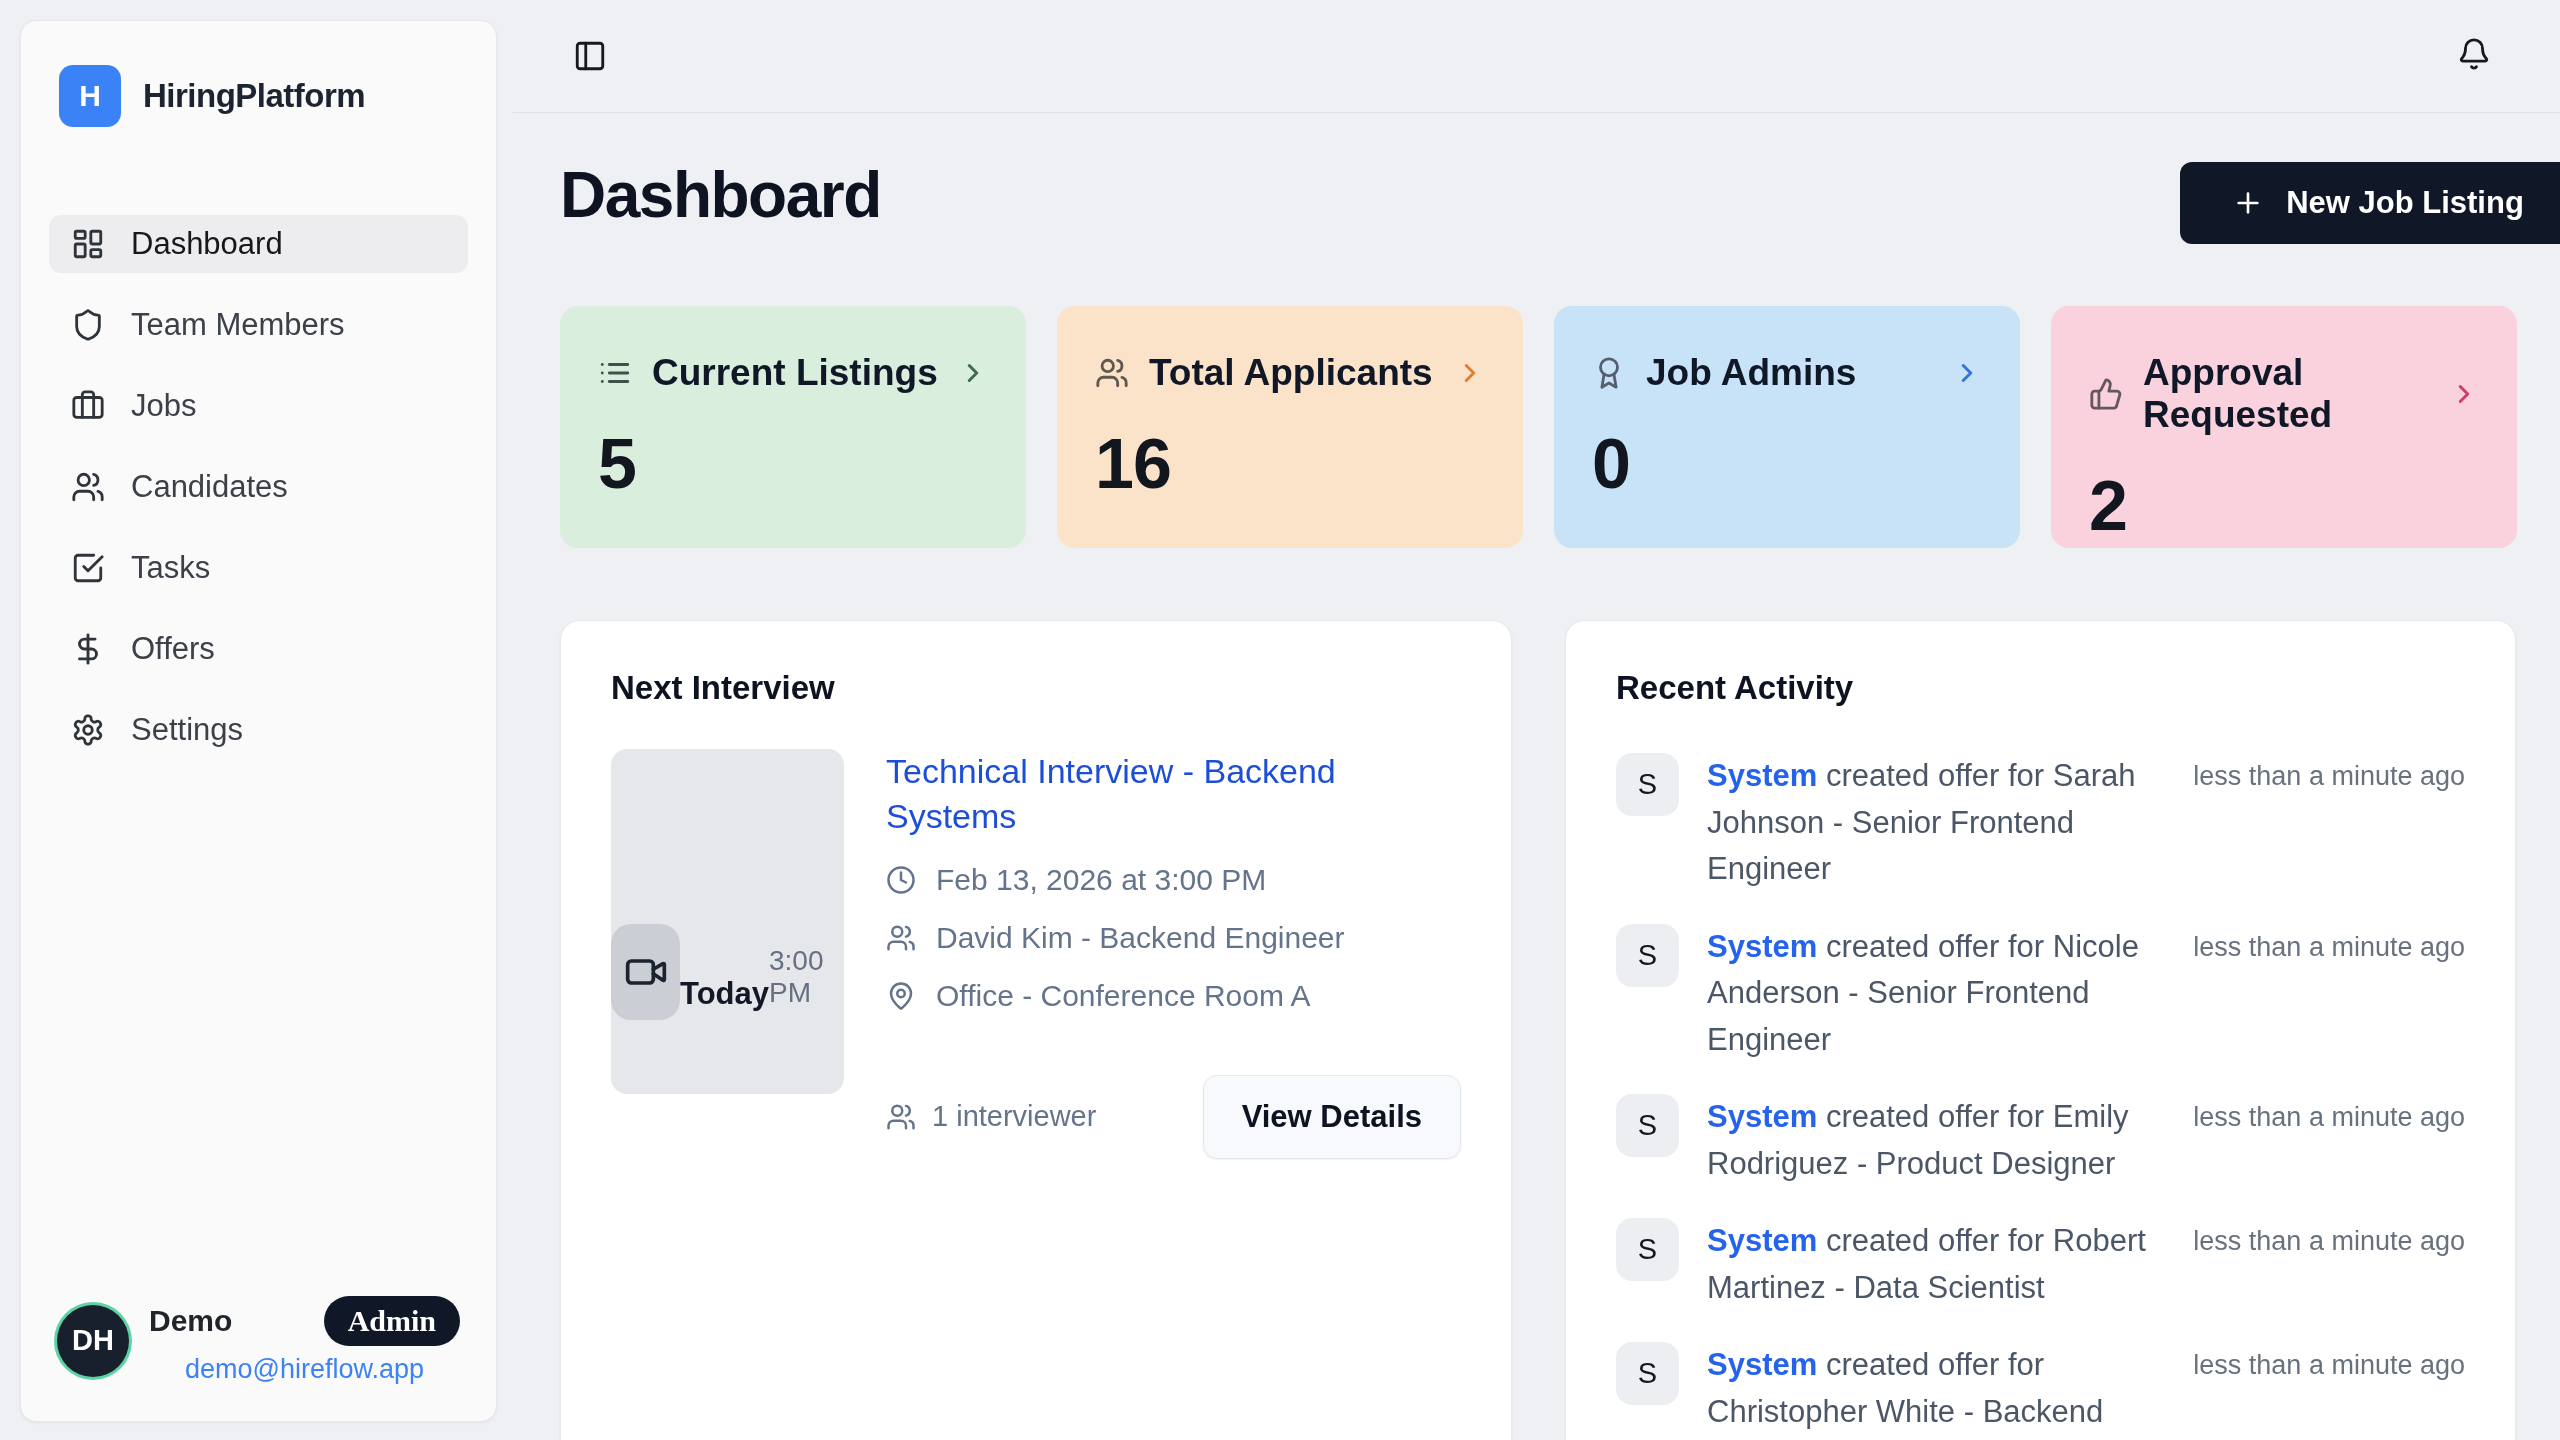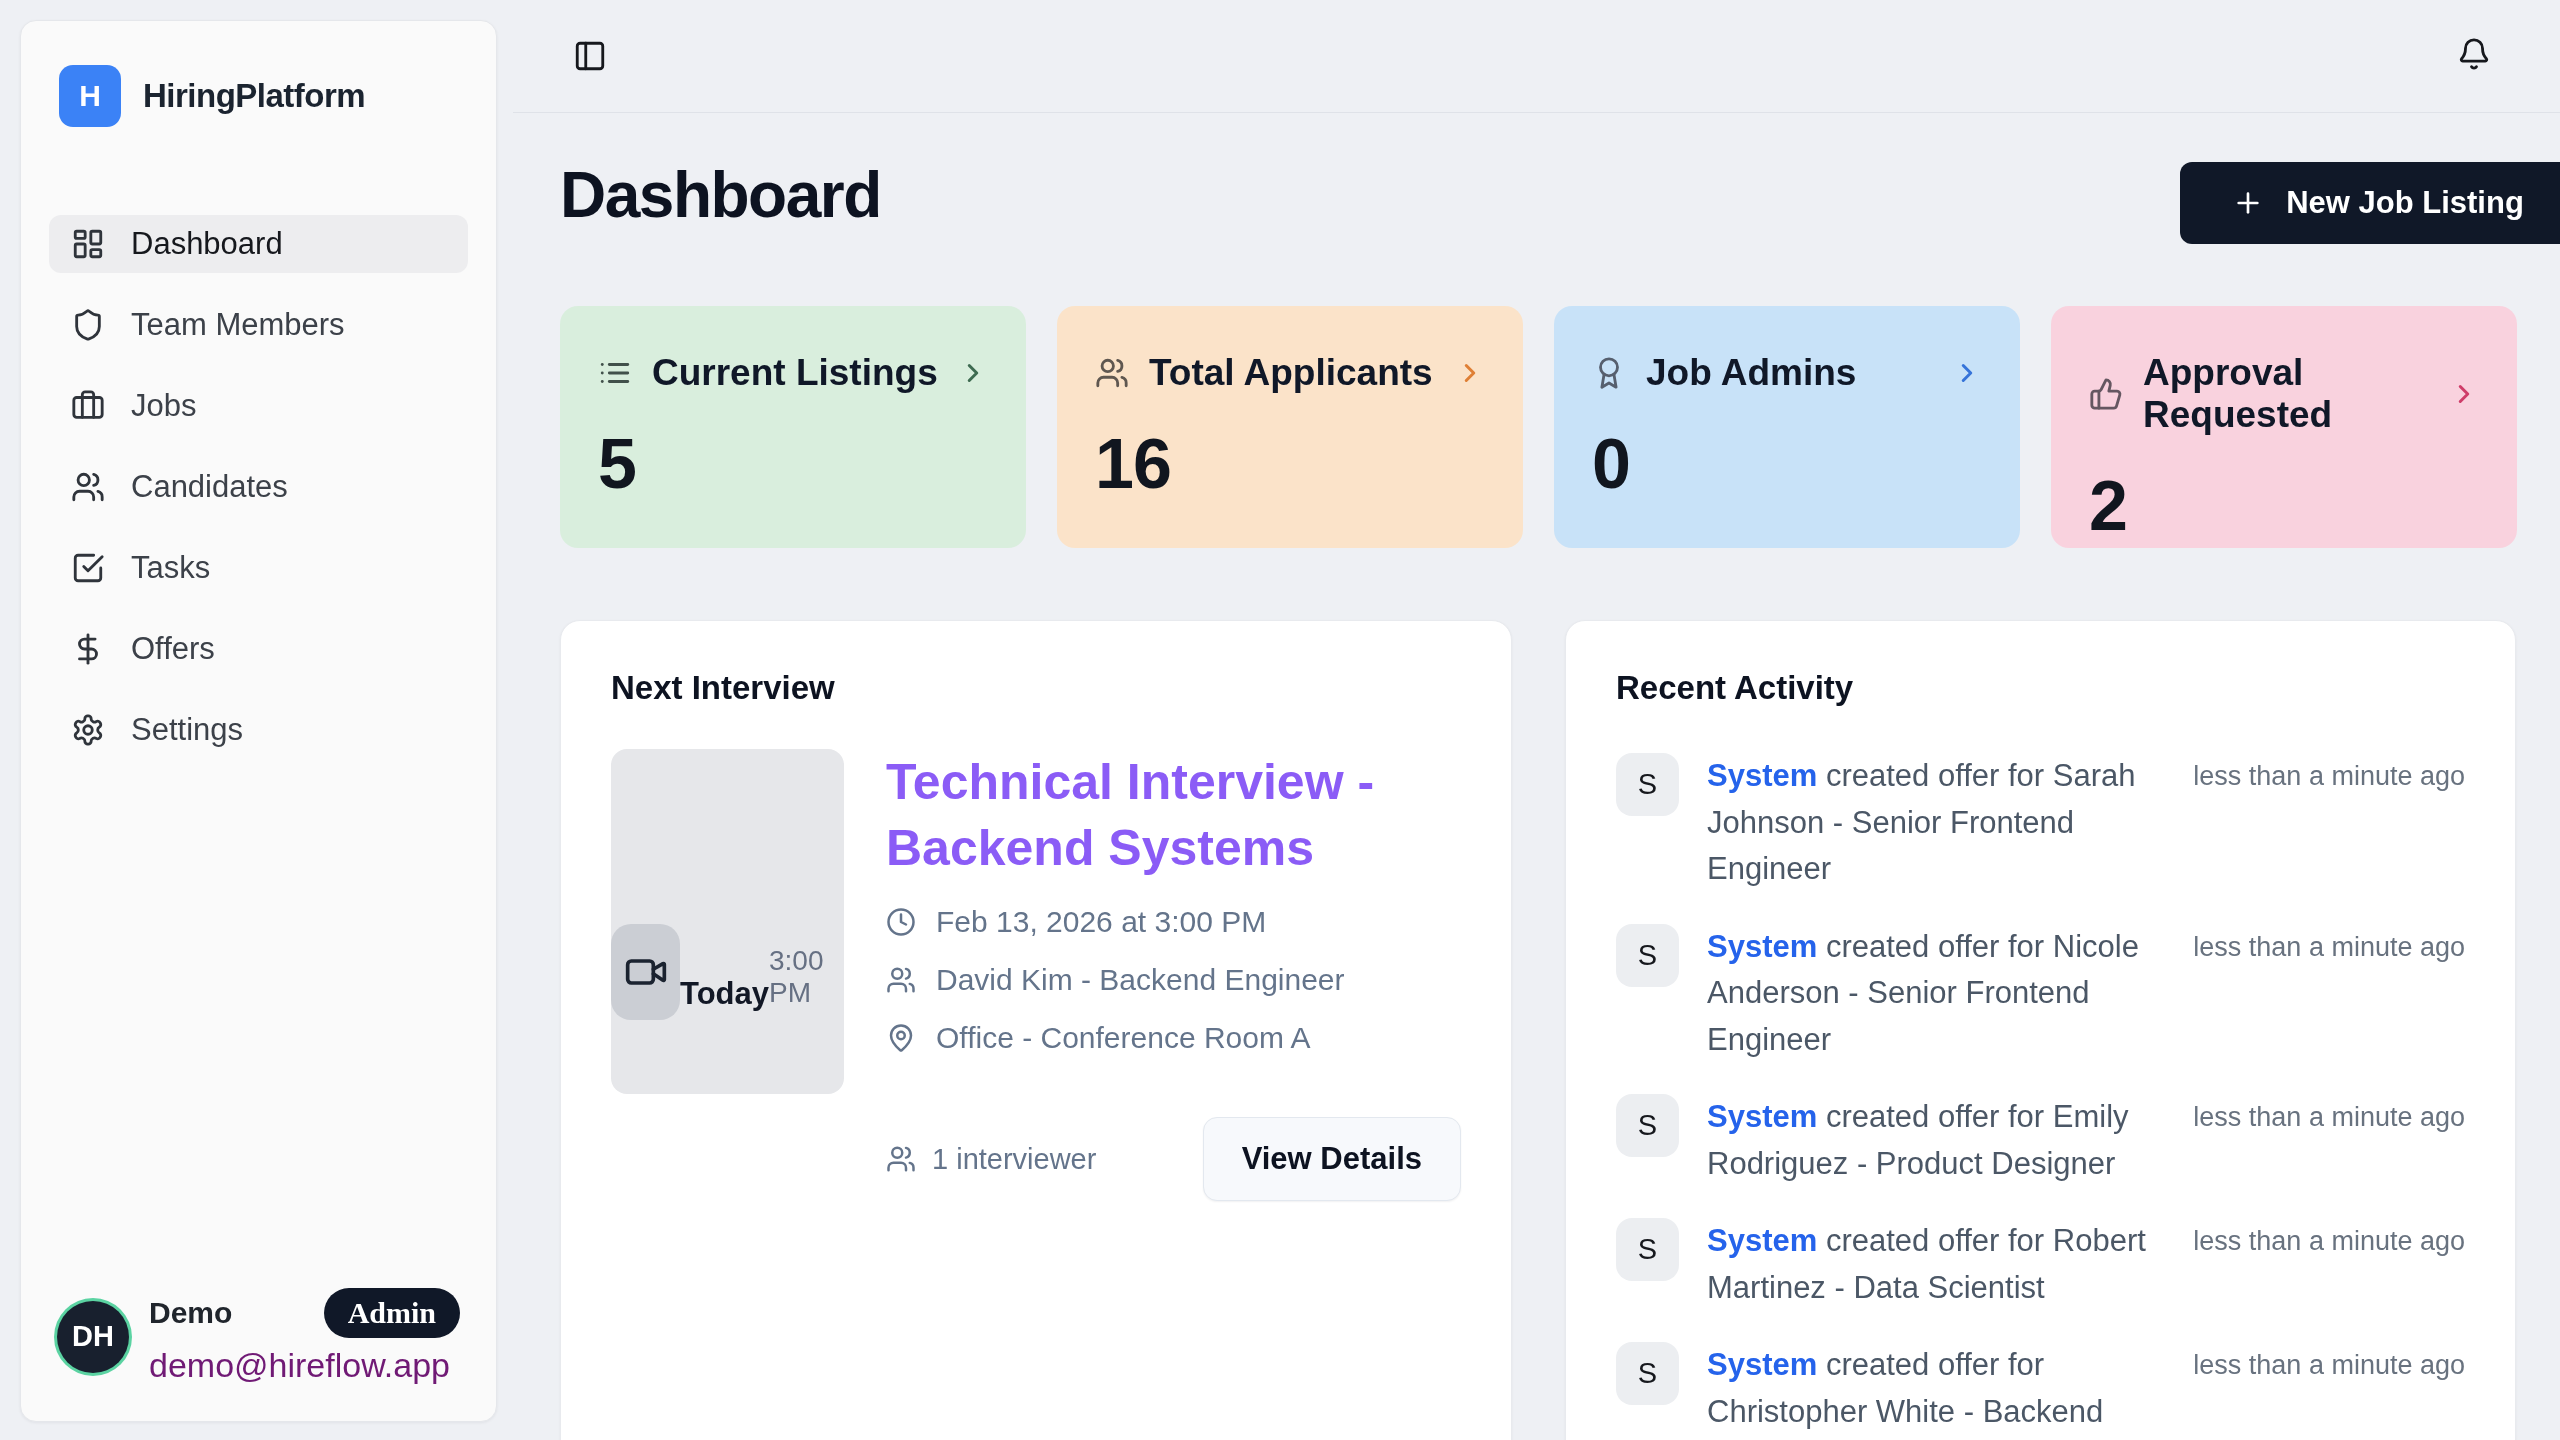--- a/index.html
+++ b/index.html
@@ -38,21 +38,21 @@
     font-size:29px; font-weight:700; display:grid; place-items:center;
     box-shadow:0 0 0 3px #5bd3a2; flex:none;
   }
   .user-meta { flex:1; display:flex; flex-direction:column; gap:8px; }
   .user-nameline { display:flex; align-items:center; }
   .user-name { font-size:30px; font-weight:700; color:#20252c; }
   .badge-admin {
     margin-left:auto; background:#101828; color:#fff; border-radius:999px;
     padding:8px 24px; font-size:30px; font-weight:600; cursor:pointer;font-family:Liberation Serif, serif;
   }
-  .user-email { font-size:34px; color:#701a75; }
+  .user-email { font-size:27px; color:#3b82f6;text-align:center; }
 
   
   .panel-toggle { position:absolute; left:568px; top:34px; width:44px; height:44px; display:grid; place-items:center; cursor:pointer; }
   .panel-toggle svg { width:34px; height:34px; stroke:#16181d; }
   .bell-btn { position:absolute; left:2452px; top:32px; width:44px; height:44px; display:grid; place-items:center; cursor:pointer; }
   .bell-btn svg { width:34px; height:34px; stroke:#16181d; }
   .top-divider { position:absolute; left:513px; top:112px; width:2047px; height:1px; background:#dfe2e8; }
 
   .page-title { position:absolute; left:560px; top:158px; font-size:64px; font-weight:800; letter-spacing:-1.5px; color:#0d1321; }
 
@@ -90,21 +90,21 @@
     display:flex; align-items:center; padding-top:100px;
   }
   .tile-iconbox {
     width:96px; height:96px; border-radius:20px; background:#cbced4;
     display:grid; place-items:center;
   }
   .tile-iconbox svg { width:44px; height:44px; stroke:#1b2330; }
   .tile-day { margin-top:44px; font-size:31px; font-weight:700; color:#121826; }
   .tile-time { margin-top:10px; font-size:28px; color:#667083; }
   .interview-details { flex:1; display:flex; flex-direction:column; min-width:0; }
-  .interview-title { font-size:50px; font-weight:700; line-height:1.32; color:#8b5cf6; max-width:570px; }
+  .interview-title { font-size:34px; font-weight:400; line-height:1.32; color:#1d4ed8; max-width:570px; }
   .meta-row { display:flex; align-items:center; gap:20px; margin-top:24px; color:#64748b; font-size:30px; }
   .meta-row:first-of-type { margin-top:36px; }
   .meta-row svg { width:30px; height:30px; stroke:#64748b; flex:none; }
   .interview-footer { display:flex; align-items:center; margin-top:62px; }
   .interviewer-count { display:flex; align-items:center; gap:16px; color:#64748b; font-size:29px; }
   .interviewer-count svg { width:30px; height:30px; stroke:#64748b; }
   .btn-view {
     margin-left:auto; height:84px; padding:0 38px; background:#f7f9fc;
     border:1px solid #e3e8ef; border-radius:14px; font-family:inherit;
     font-size:31px; font-weight:600; color:#0d1321; cursor:pointer;

